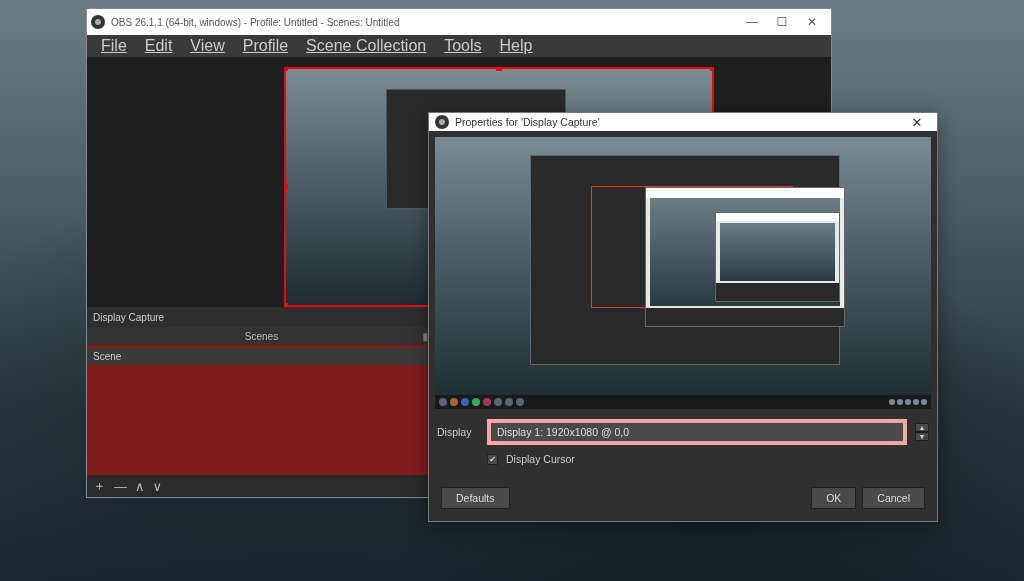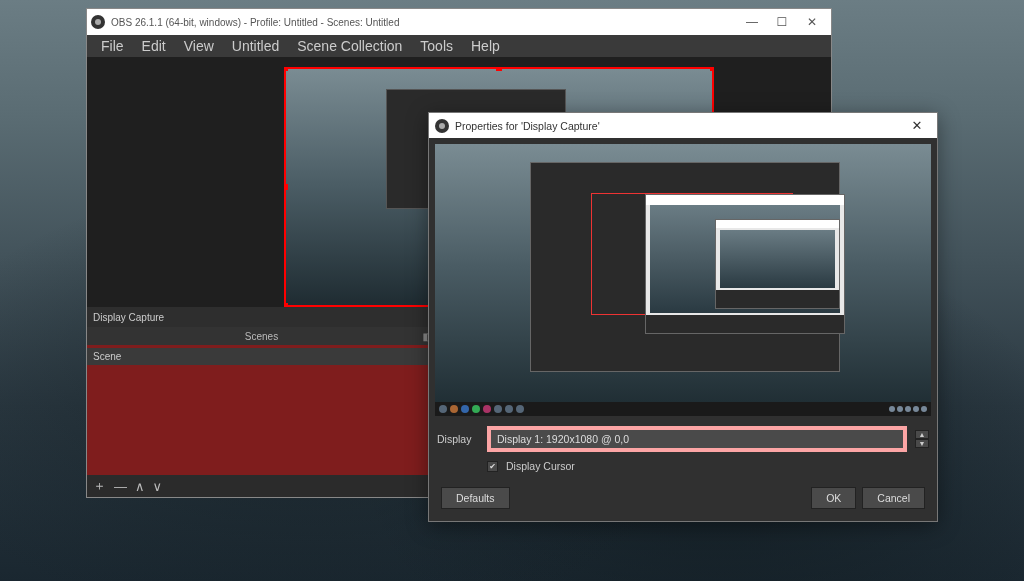--- a/index.html
+++ b/index.html
@@ -8,21 +8,21 @@
 .desktop-bg::after { content:""; position:absolute; inset:0; background: radial-gradient(ellipse at 30% 70%, rgba(20,30,35,.6) 0%, transparent 40%), radial-gradient(ellipse at 70% 80%, rgba(15,25,30,.7) 0%, transparent 35%); }
 
 
 .obs-win { position:absolute; left:86px; top:8px; width:746px; height:490px; background:#e8e8e8; border:1px solid #888; display:flex; flex-direction:column; }
 .titlebar { height:30px; background:#fff; display:flex; align-items:center; padding:4px 4px; font-size:10px; color:#555; }
 .titlebar .tb-icon { width:14px; height:14px; border-radius:50%; background:#333; margin-right:6px; display:flex; align-items:center; justify-content:center; }
 .titlebar .tb-icon::after{content:""; width:6px;height:6px;border-radius:50%;background:#aaa;}
 .titlebar .spacer { flex:1; }
 .titlebar .wbtn { width:30px; text-align:center; color:#555; font-size:12px; cursor:pointer; }
 .menubar { height:22px; background:#3a3a3a; display:flex; align-items:center; padding:0 6px; gap:2px; }
-.menubar .mitem { color:#ccc; font-size:14px; padding:3px 8px; cursor:pointer; }
+.menubar .mitem { color:#ccc; font-size:16px; padding:3px 8px; cursor:pointer;text-decoration:underline; }
 .obs-body { flex:1; background:#282828; display:flex; flex-direction:column; }
 .preview-area { flex:1; background:#1f1f1f; display:flex; justify-content:center; align-items:flex-start; padding:8px 0 0 0; position:relative; }
 .preview-frame { width:430px; height:240px; border:2px solid #f00; position:relative; margin-left:80px; margin-top:2px; background:linear-gradient(180deg,#7a8c93 0%,#4a5c64 50%,#1f2c32 100%); overflow:hidden;}
 .preview-frame .handle { position:absolute; width:6px; height:6px; background:#f00; }
 .preview-frame .h-tl{top:-4px;left:-4px;} .preview-frame .h-tr{top:-4px;right:-4px;}
 .preview-frame .h-bl{bottom:-4px;left:-4px;} .preview-frame .h-br{bottom:-4px;right:-4px;}
 .preview-frame .h-tc{top:-4px;left:50%;margin-left:-3px;} .preview-frame .h-ml{top:50%;left:-4px;margin-top:-3px;}
 .mini-obs{position:absolute;top:20px;left:100px;width:180px;height:120px;background:#2a2a2a;border:1px solid #555;}
 
 .lower { height:170px; display:flex; }
@@ -41,21 +41,21 @@
 .list-item .eye{margin-left:auto;cursor:pointer;}
 .list-item .lock{cursor:pointer;}
 .col-foot { height:22px; background:#2b2b2b; display:flex; align-items:center; gap:8px; padding:0 6px; color:#bbb; font-size:13px;}
 .col-foot span{cursor:pointer;}
 .mixer-col{flex:0 0 44px;}
 .mix-item{padding:2px 4px;font-size:9px;color:#ccc;}
 .mix-bar{height:4px;background:linear-gradient(90deg,#2b8 70%,#c33 100%);margin:1px 0;}
 
 
 .props-win { position:absolute; left:428px; top:112px; width:510px; height:410px; background:#fff; border:1px solid #777; display:flex; flex-direction:column; box-shadow:0 4px 20px rgba(0,0,0,.4);}
-.props-title { height:25px; background:#fff; display:flex; align-items:center; padding:0 6px; font-size:10.5px; color:#333;}
+.props-title { height:18px; background:#fff; display:flex; align-items:center; padding:0 6px; font-size:10.5px; color:#333;}
 .props-title .tb-icon{width:14px;height:14px;border-radius:50%;background:#333;margin-right:6px;display:flex;align-items:center;justify-content:center;}
 .props-title .tb-icon::after{content:"";width:6px;height:6px;border-radius:50%;background:#aaa;}
 .props-title .spacer{flex:1;}
 .props-title .wbtn{width:28px;text-align:center;font-size:13px;cursor:pointer;color:#333;}
 .props-body { flex:1; background:#303030; display:flex; flex-direction:column; padding:6px;}
 .props-preview { height:272px; background:#1a1a1a; margin-bottom:6px; position:relative; overflow:hidden;}
 .props-preview .pv-bg{position:absolute;inset:0;background:linear-gradient(180deg,#7a8c93 0%,#4a5c64 45%,#1c2a30 100%);}
 .recur{position:absolute;border:1px solid #666;background:#2a2a2a;}
 .recur.r1{top:18px;left:95px;width:310px;height:210px;}
 .recur.r2{top:50px;left:210px;width:200px;height:140px;background:#e8e8e8;}
@@ -96,21 +96,21 @@
     <span>OBS 26.1.1 (64-bit, windows) - Profile: Untitled - Scenes: Untitled</span>
     <span class="spacer"></span>
     <span class="wbtn">—</span>
     <span class="wbtn">☐</span>
     <span class="wbtn">✕</span>
   </div>
   <div class="menubar">
     <span class="mitem">File</span>
     <span class="mitem">Edit</span>
     <span class="mitem">View</span>
-    <span class="mitem">Untitled</span>
+    <span class="mitem">Profile</span>
     <span class="mitem">Scene Collection</span>
     <span class="mitem">Tools</span>
     <span class="mitem">Help</span>
   </div>
   <div class="obs-body">
     <div class="preview-area">
       <div class="preview-frame">
         <div class="mini-obs"></div>
         <span class="handle h-tl"></span>
         <span class="handle h-tc"></span>

